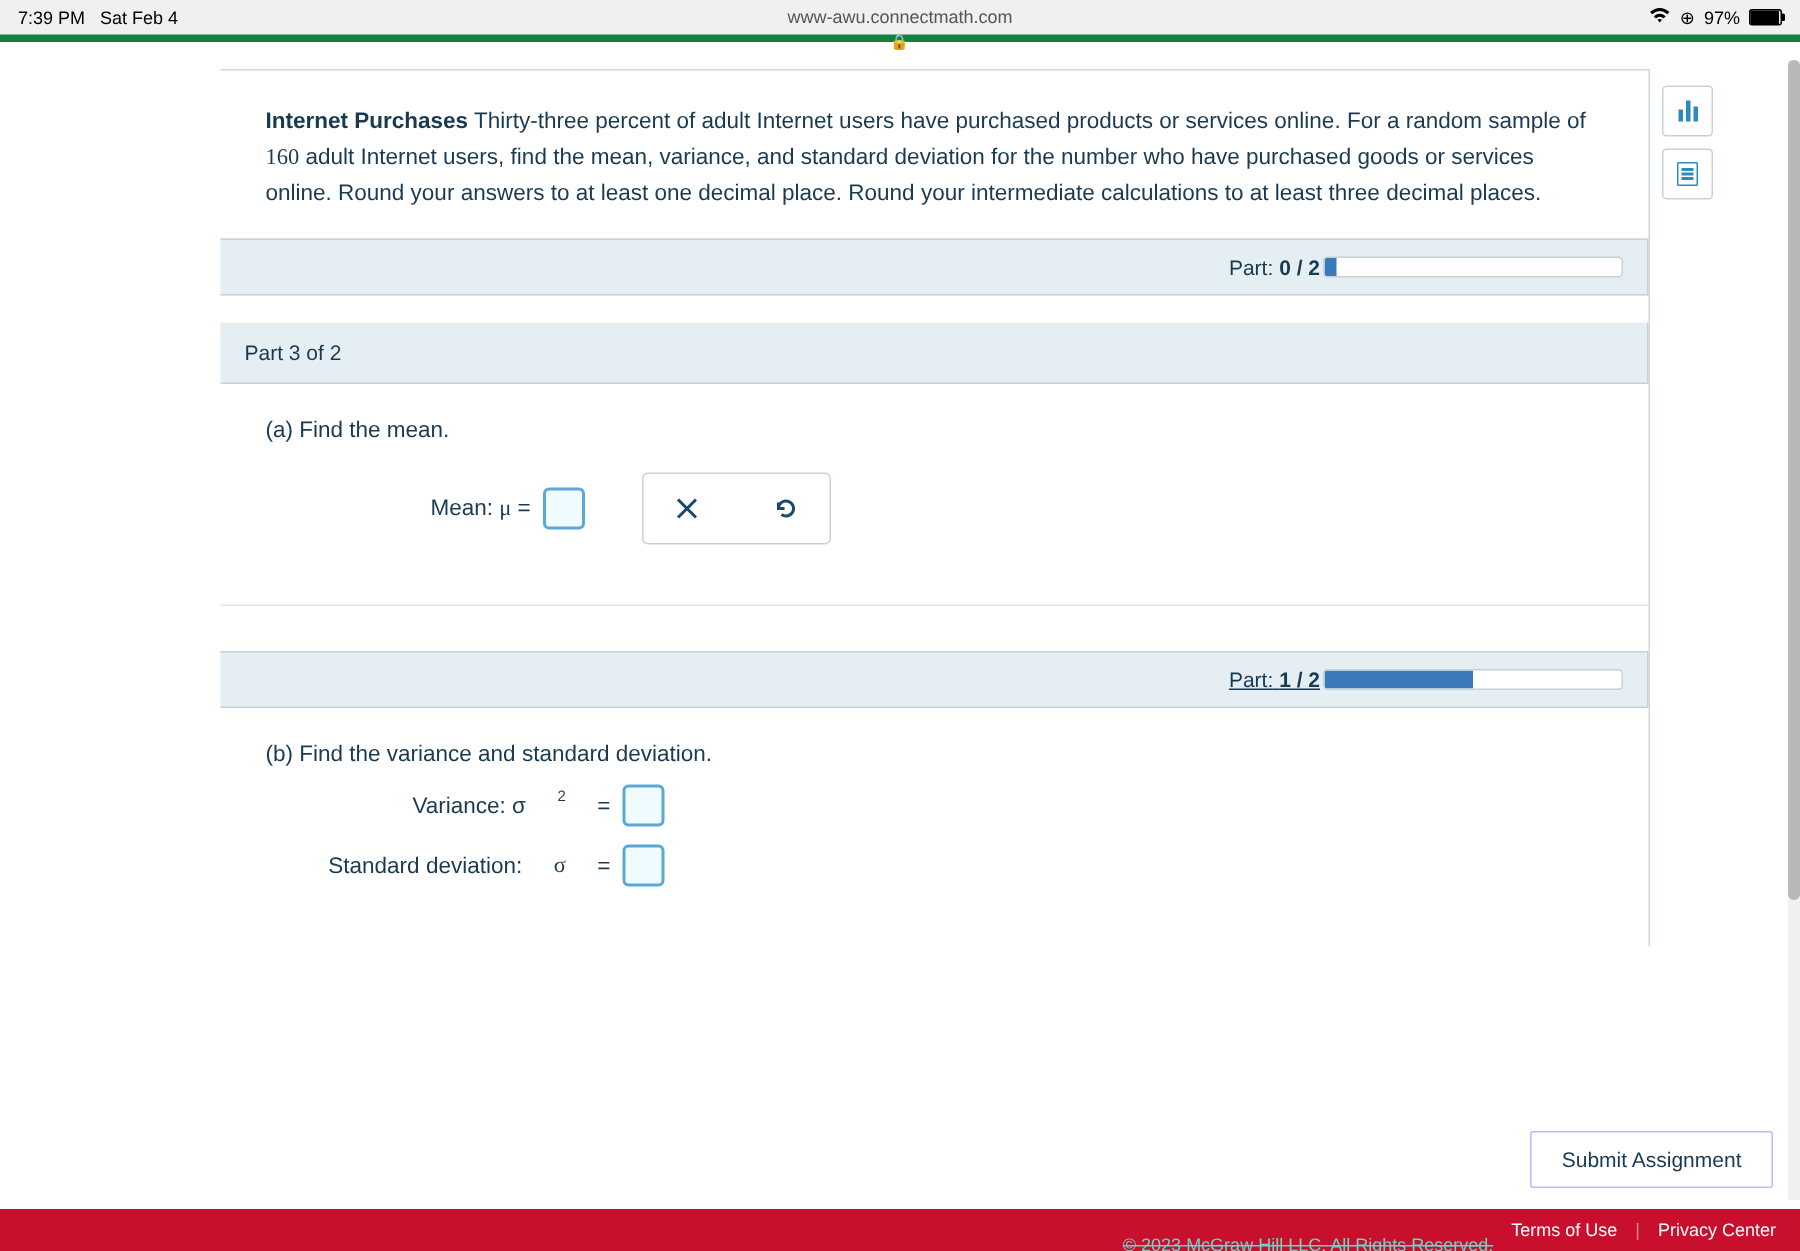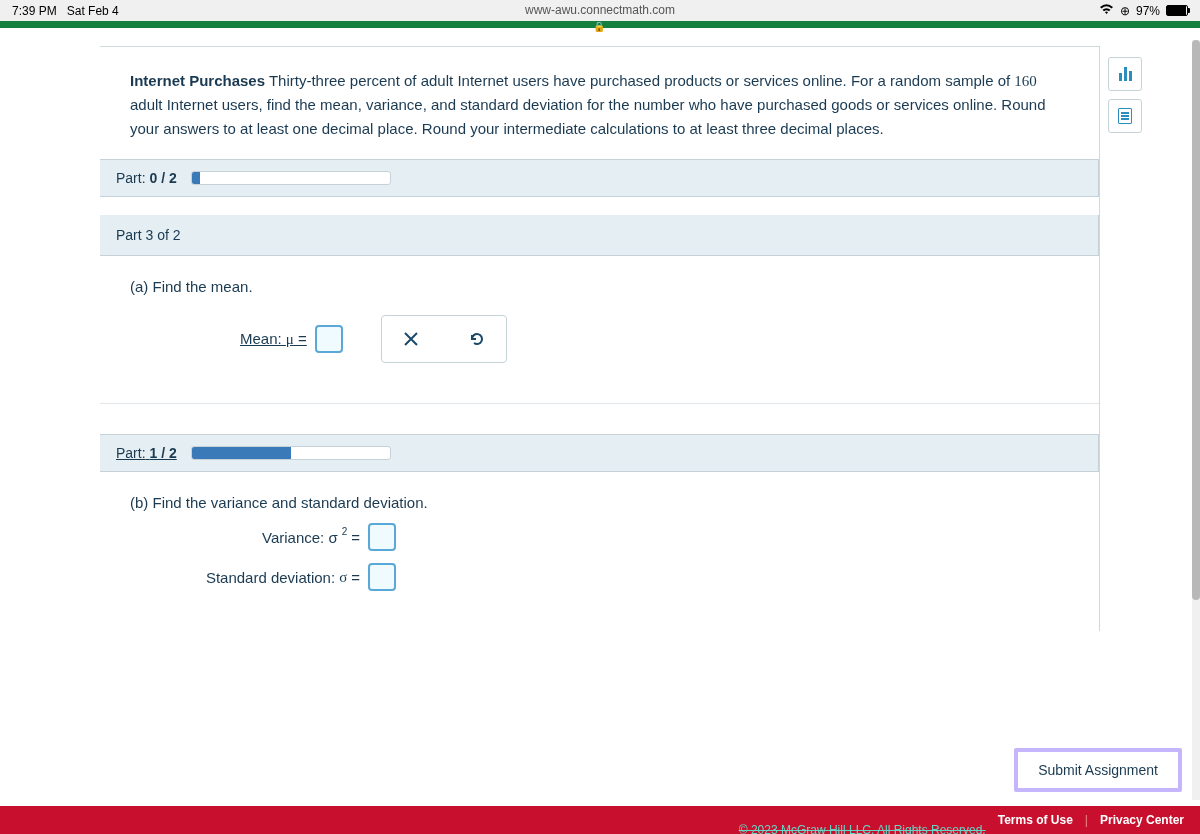--- a/index.html
+++ b/index.html
@@ -12,21 +12,21 @@
   position: relative;
 }
 .status-bar {
   height: 28px;
   background: #f0f0f0;
   display: flex;
   align-items: center;
   padding: 0 12px;
   font-size: 12px;
   color: #000;
-  border-bottom: 7px solid #15803d;
+  border-bottom: 5px solid #15803d;
   gap: 37px;
 }
 .status-left { display: flex; gap: 10px; }
 .status-center {
   position: absolute;
   left: 50%;
   transform: translateX(-50%);
   display: flex;
   flex-direction: column;
   align-items: center;
@@ -55,20 +55,21 @@
   border-radius: 0 1px 1px 0;
 }
 .battery-fill { background: #000; height: 100%; width: 94%; }
 .wifi-icon { font-size: 13px; }
 
 .content-wrap {
   padding: 18px 0 0 0;
   height: 760px;
   overflow: hidden;
   position: relative;
+  margin-left: 47px;
 }
 .question-card {
   margin: 0 100px;
   border-top: 1px solid #d0d8dc;
   border-right: 1px solid #d0d8dc;
   position: relative;
 }
 .side-tools {
   position: absolute;
   right: -43px;
@@ -117,27 +118,28 @@
   font-size: 15px;
   color: #1a3a52;
   line-height: 1.6;
 }
 .problem-text .title { font-weight: bold; }
 .problem-text .num { font-family: 'Times New Roman', serif; }
 
 .part-progress {
   display: flex;
   align-items: center;
-  gap: 14px;
+  gap: 2px;
   background: #e4eef3;
   border: 1px solid #c5d2d8;
   border-left: none;
   padding: 10px 16px;
   font-size: 14px;
   color: #1a3a52;
+  justify-content: flex-end;
 }
 .prog-bar {
   width: 200px; height: 14px;
   background: #fff;
   border-radius: 3px;
   border: 1px solid #c5d2d8;
   overflow: hidden;
 }
 .prog-fill { height: 100%; background: #3a7ab8; }
 
@@ -156,35 +158,34 @@
   font-size: 15px;
   color: #1a3a52;
   border-bottom: 1px solid #e0e6ea;
 }
 .answer-row {
   display: flex;
   align-items: center;
   gap: 8px;
   margin-top: 20px;
   margin-left: 110px;
-  text-decoration: underline;
 }
 .answer-row-left {
   display: flex;
   align-items: center;
   gap: 8px;
   margin-top: 12px;
   margin-left: 20px;
 }
 .answer-label {
   font-family: Verdana, sans-serif;
   font-size: 15px;
   display: flex;
   align-items: center;
-  gap: 4px;
+  gap: 21px;
   min-width: 210px;
   justify-content: flex-end;
 }
 .greek { font-family: 'Times New Roman', serif; font-style: normal; }
 .sup { font-size: 10px; position: relative; top: -6px; }
 .answer-input {
   width: 28px; height: 28px;
   border: 2px solid #5aa8d8;
   border-radius: 4px;
   background: #f0fbff;
@@ -212,41 +213,41 @@
   left: 0; right: 0; bottom: 0;
   display: flex;
   flex-direction: column;
 }
 .submit-row {
   display: flex;
   justify-content: flex-end;
   padding: 10px 18px 14px 0;
 }
 .submit-btn {
-  border: 4px solid #c4b5fd;
+  border: 1px solid #c4b5fd;
   background: #fff;
   padding: 10px 20px;
   font-size: 14px;
   color: #1a3a52;
   border-radius: 2px;
   cursor: pointer;
 }
 .red-bar {
   background: #c8102e;
   color: #fff;
   height: 28px;
   display: flex;
   align-items: center;
   justify-content: flex-end;
   padding: 0 16px;
   font-size: 12px;
   gap: 12px;
 }
 .red-bar .copy { color: #5eead4; text-decoration: line-through; opacity: .9; margin-top: 20px; }
-.red-bar a { color: #fff; text-decoration: none; font-weight: bold; }
+.red-bar a { color: #fff; text-decoration: none; }
 .divider { color: #e88; }
 .scrollbar {
   position: absolute;
   right: 0; top: 40px;
   width: 8px; height: 760px;
   background: #f0f0f0;
 }
 .scroll-thumb {
   position: absolute;
   right: 0; top: 0;

